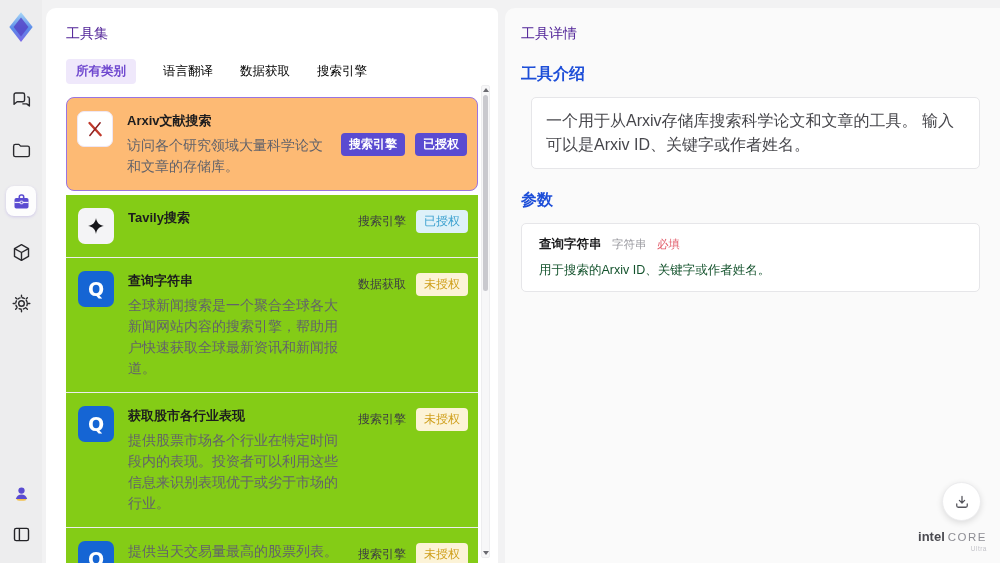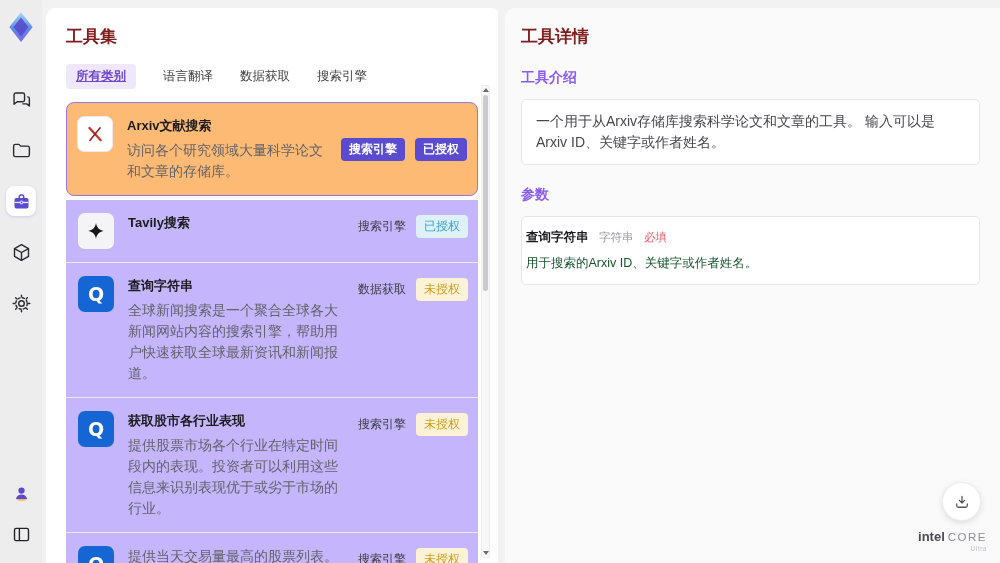--- a/index.html
+++ b/index.html
@@ -15,27 +15,27 @@
   .rail-item{width:30px;height:30px;border-radius:8px;display:flex;align-items:center;
              justify-content:center;cursor:pointer;}
   .rail-item svg{width:21px;height:21px;}
   .rail-item.active{background:#fdfdfd;box-shadow:0 1px 3px rgba(120,90,220,.25);}
   .rail-spacer{flex:1;}
   .rail-bottom{display:flex;flex-direction:column;align-items:center;gap:11px;margin-bottom:14px;}
 
   
   .list-panel{position:absolute;left:46px;top:8px;width:452px;bottom:0;background:#ffffff;
               border-radius:10px 6px 0 0;padding:17px 20px 0 20px;box-sizing:border-box;overflow:hidden;}
-  .panel-title{font-size:17px;font-weight:bold;color:#7f1d1d;margin:0 0 16px 0;}
+  .panel-title{font-size:14px;font-weight:normal;color:#4c1d95;margin:0 0 16px 0;}
   .tabs{display:flex;align-items:center;gap:27px;margin-bottom:13px;}
-  .tab{font-size:12.5px;color:#404040;cursor:pointer;padding:4px 0;white-space:nowrap;}
-  .tab.active{background:#efe8fb;color:#6f48cf;font-weight:bold;padding:4px 10px;border-radius:4px;text-decoration:underline;}
+  .tab{font-size:12.5px;color:#000000;cursor:pointer;padding:4px 0;white-space:nowrap;}
+  .tab.active{background:#efe8fb;color:#6f48cf;font-weight:bold;padding:4px 10px;border-radius:4px;}
 
   .tool-card{display:flex;gap:14px;padding:13px 10px 13px 12px;border-bottom:1px solid #ececee;
-             cursor:pointer;background:#c4b5fd;}
+             cursor:pointer;background:#84cc16;}
   .tool-card.selected{border:1.5px solid #9a74e0;background:#fdba74;border-radius:8px;
                       margin:0 0 4px 0;padding:13px 10px;}
   .tile{width:36px;height:36px;border-radius:7px;flex:none;display:flex;align-items:center;
         justify-content:center;border:1px solid transparent;box-sizing:border-box;}
   .tile.light{background:#f4f4f6;}
   .tile.white{background:#ffffff;border-color:#efe6f2;}
   .tile.blue{background:#1565d4;}
   .tile .qglyph{color:#fff;font-weight:bold;font-size:19px;line-height:1;
                 font-family:"DejaVu Sans",sans-serif;}
   .t-main{flex:1;min-width:0;}
@@ -55,24 +55,24 @@
   .vscroll .arrow{position:absolute;left:50%;transform:translateX(-50%);width:0;height:0;
                   border-left:3px solid transparent;border-right:3px solid transparent;}
   .vscroll .arrow.up{top:2px;border-bottom:4px solid #6a6a70;}
   .vscroll .arrow.down{bottom:2px;border-top:4px solid #6a6a70;}
   .vscroll .thumb{position:absolute;left:1px;right:1px;top:9px;height:196px;background:#c9c9ce;
                   border-radius:3px;}
 
   
   .detail-panel{position:absolute;left:505px;right:0;top:8px;bottom:0;background:#fafafa;
                 border-radius:10px 0 0 0;padding:17px 20px 0 16px;box-sizing:border-box;}
-  .section-title{font-size:14px;font-weight:bold;color:#8b5cf6;margin:21px 0 12px 0;}
+  .section-title{font-size:16px;font-weight:bold;color:#1d4ed8;margin:21px 0 12px 0;}
   .info-box{background:#ffffff;border:1px solid #e6e6e9;border-radius:5px;padding:11px 14px;
-            font-size:14px;color:#47474c;line-height:1.5;}
-  .param-box{background:#ffffff;border:1px solid #e6e6e9;border-radius:5px;padding:12px 4px;}
+            font-size:16px;color:#47474c;line-height:1.5;margin-left:10px;}
+  .param-box{background:#ffffff;border:1px solid #e6e6e9;border-radius:5px;padding:12px 17px;}
   .param-head{font-size:12.5px;margin-bottom:9px;}
   .param-name{font-weight:bold;color:#1c1c1e;}
   .param-type{color:#9a9aa0;font-size:11.5px;margin-left:7px;}
   .param-req{color:#e25c6a;font-size:11.5px;margin-left:7px;}
   .param-desc{font-size:12.5px;color:#14532d;}
 
   
   .fab{position:absolute;right:19px;bottom:42px;width:37px;height:37px;border-radius:50%;
        background:#ffffff;border:1px solid #ececee;box-shadow:0 2px 6px rgba(0,0,0,.12);
        display:flex;align-items:center;justify-content:center;cursor:pointer;}

